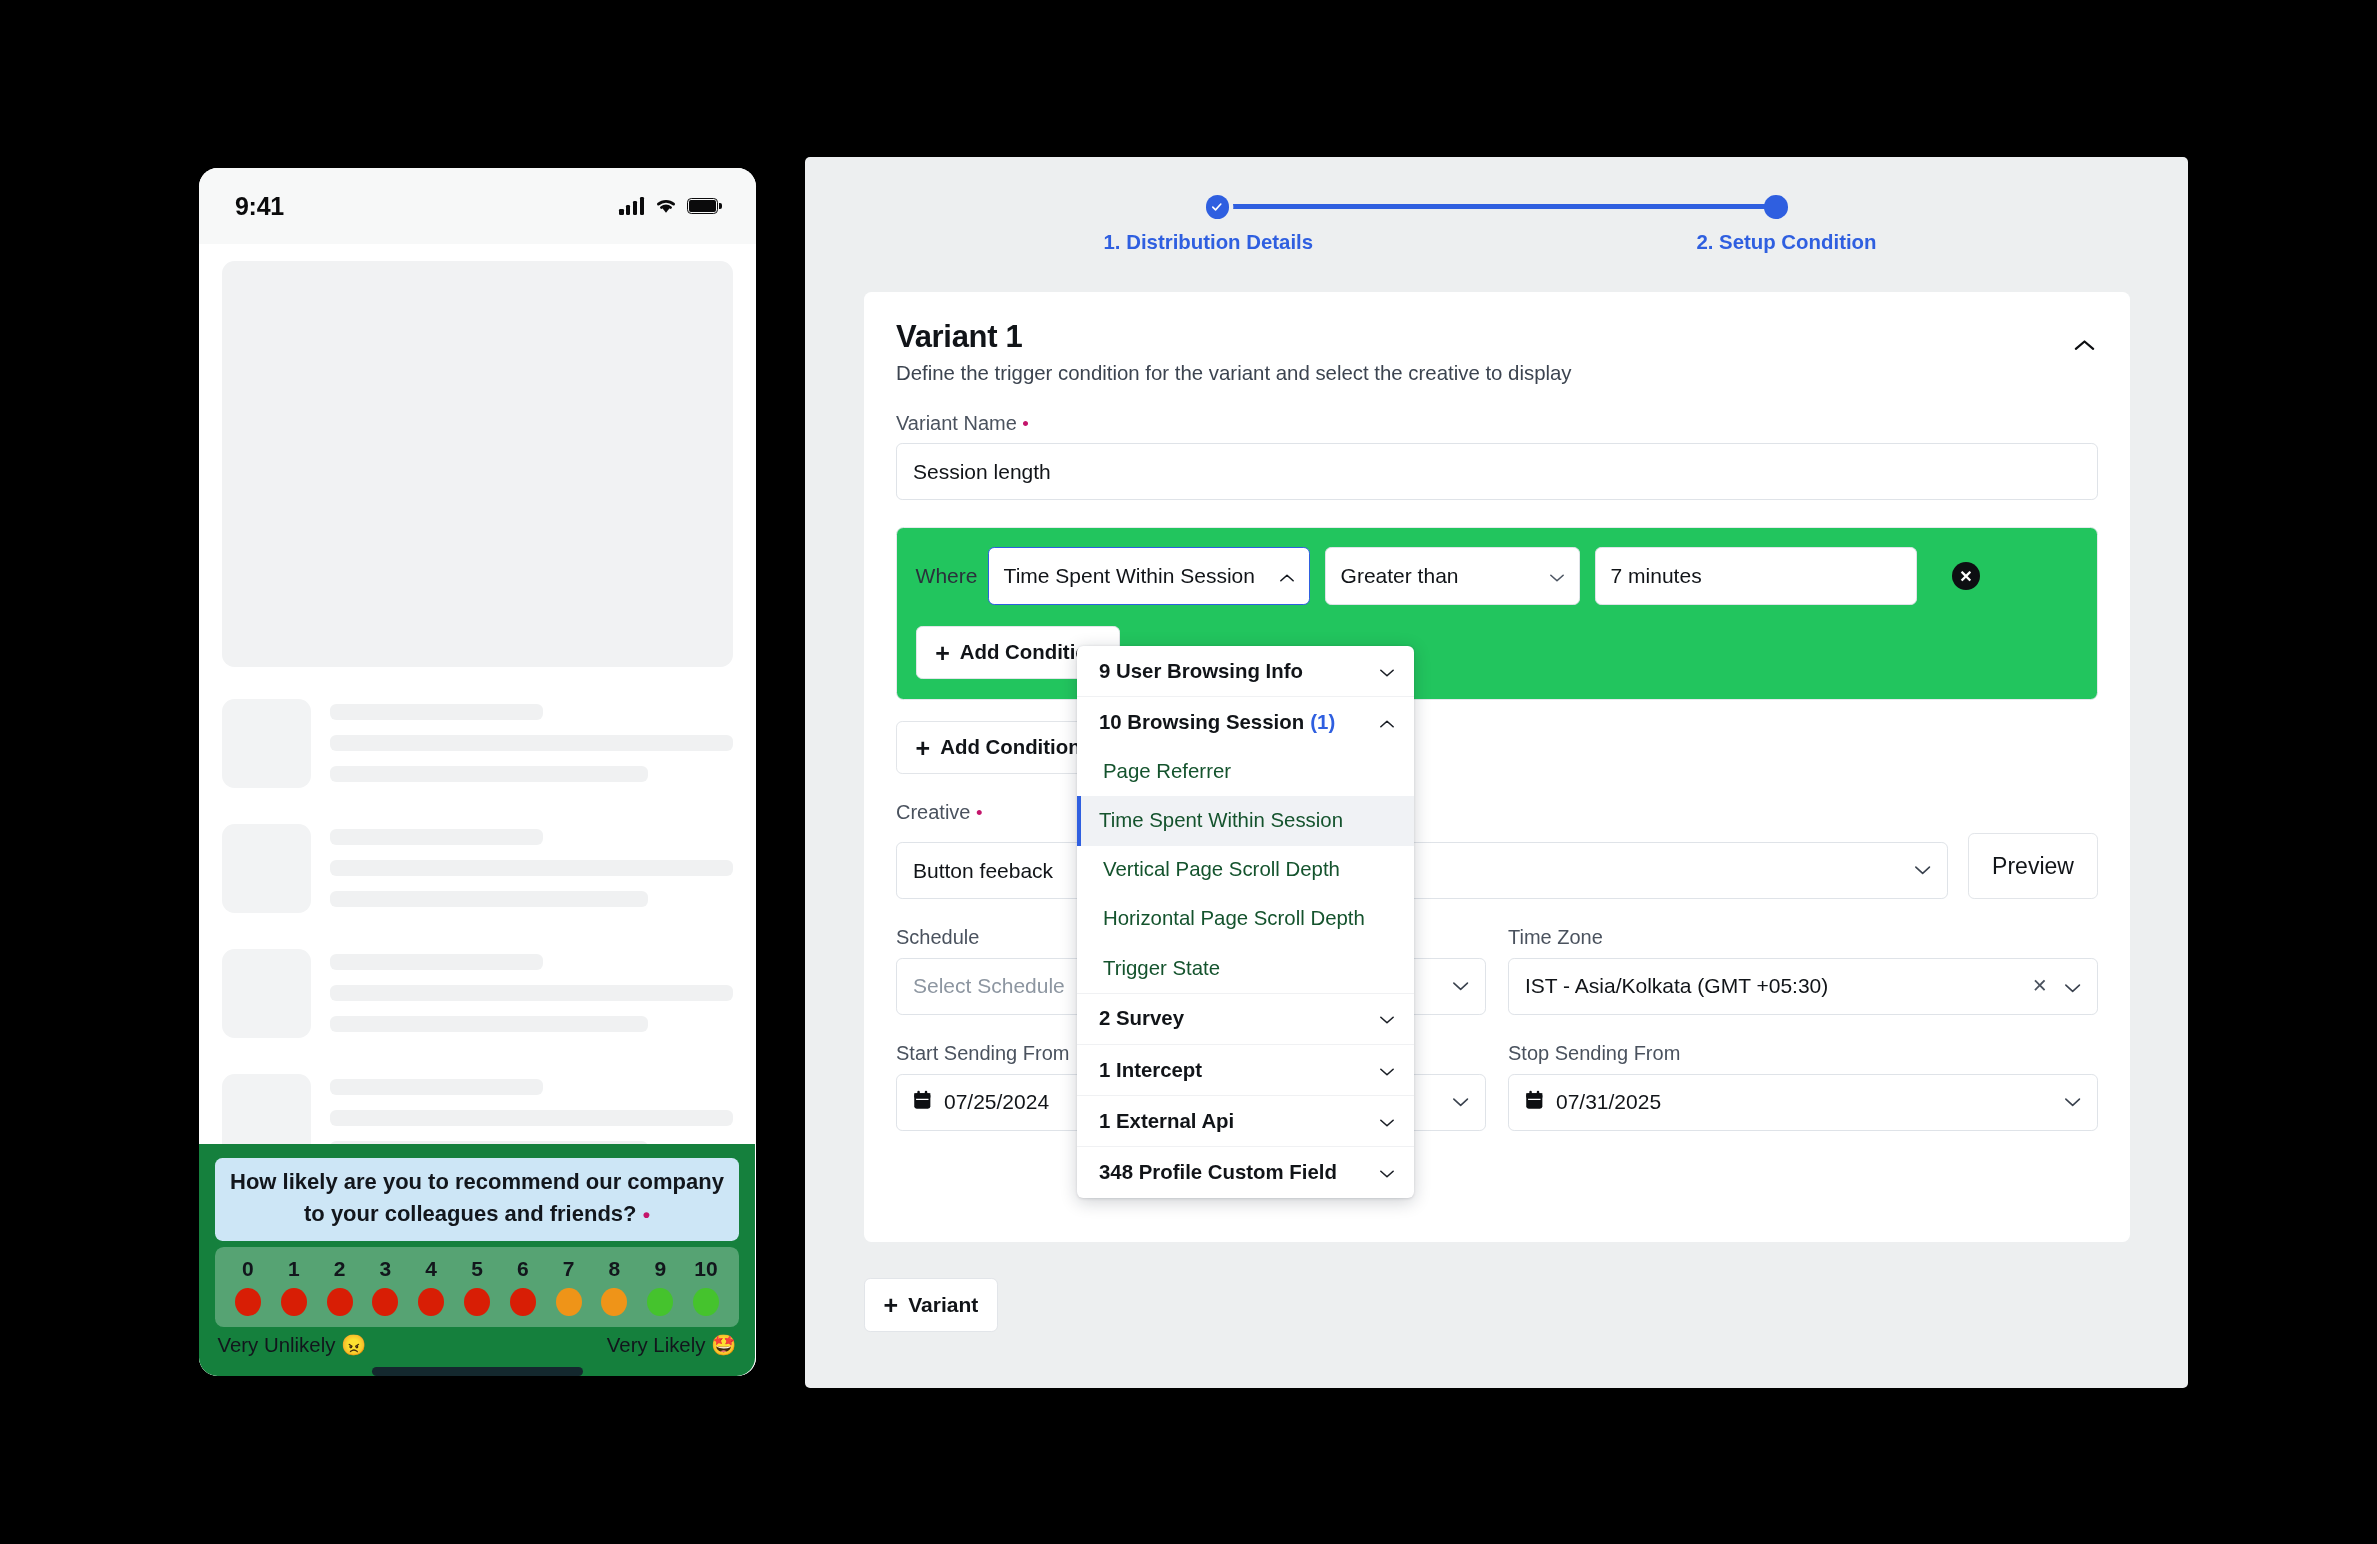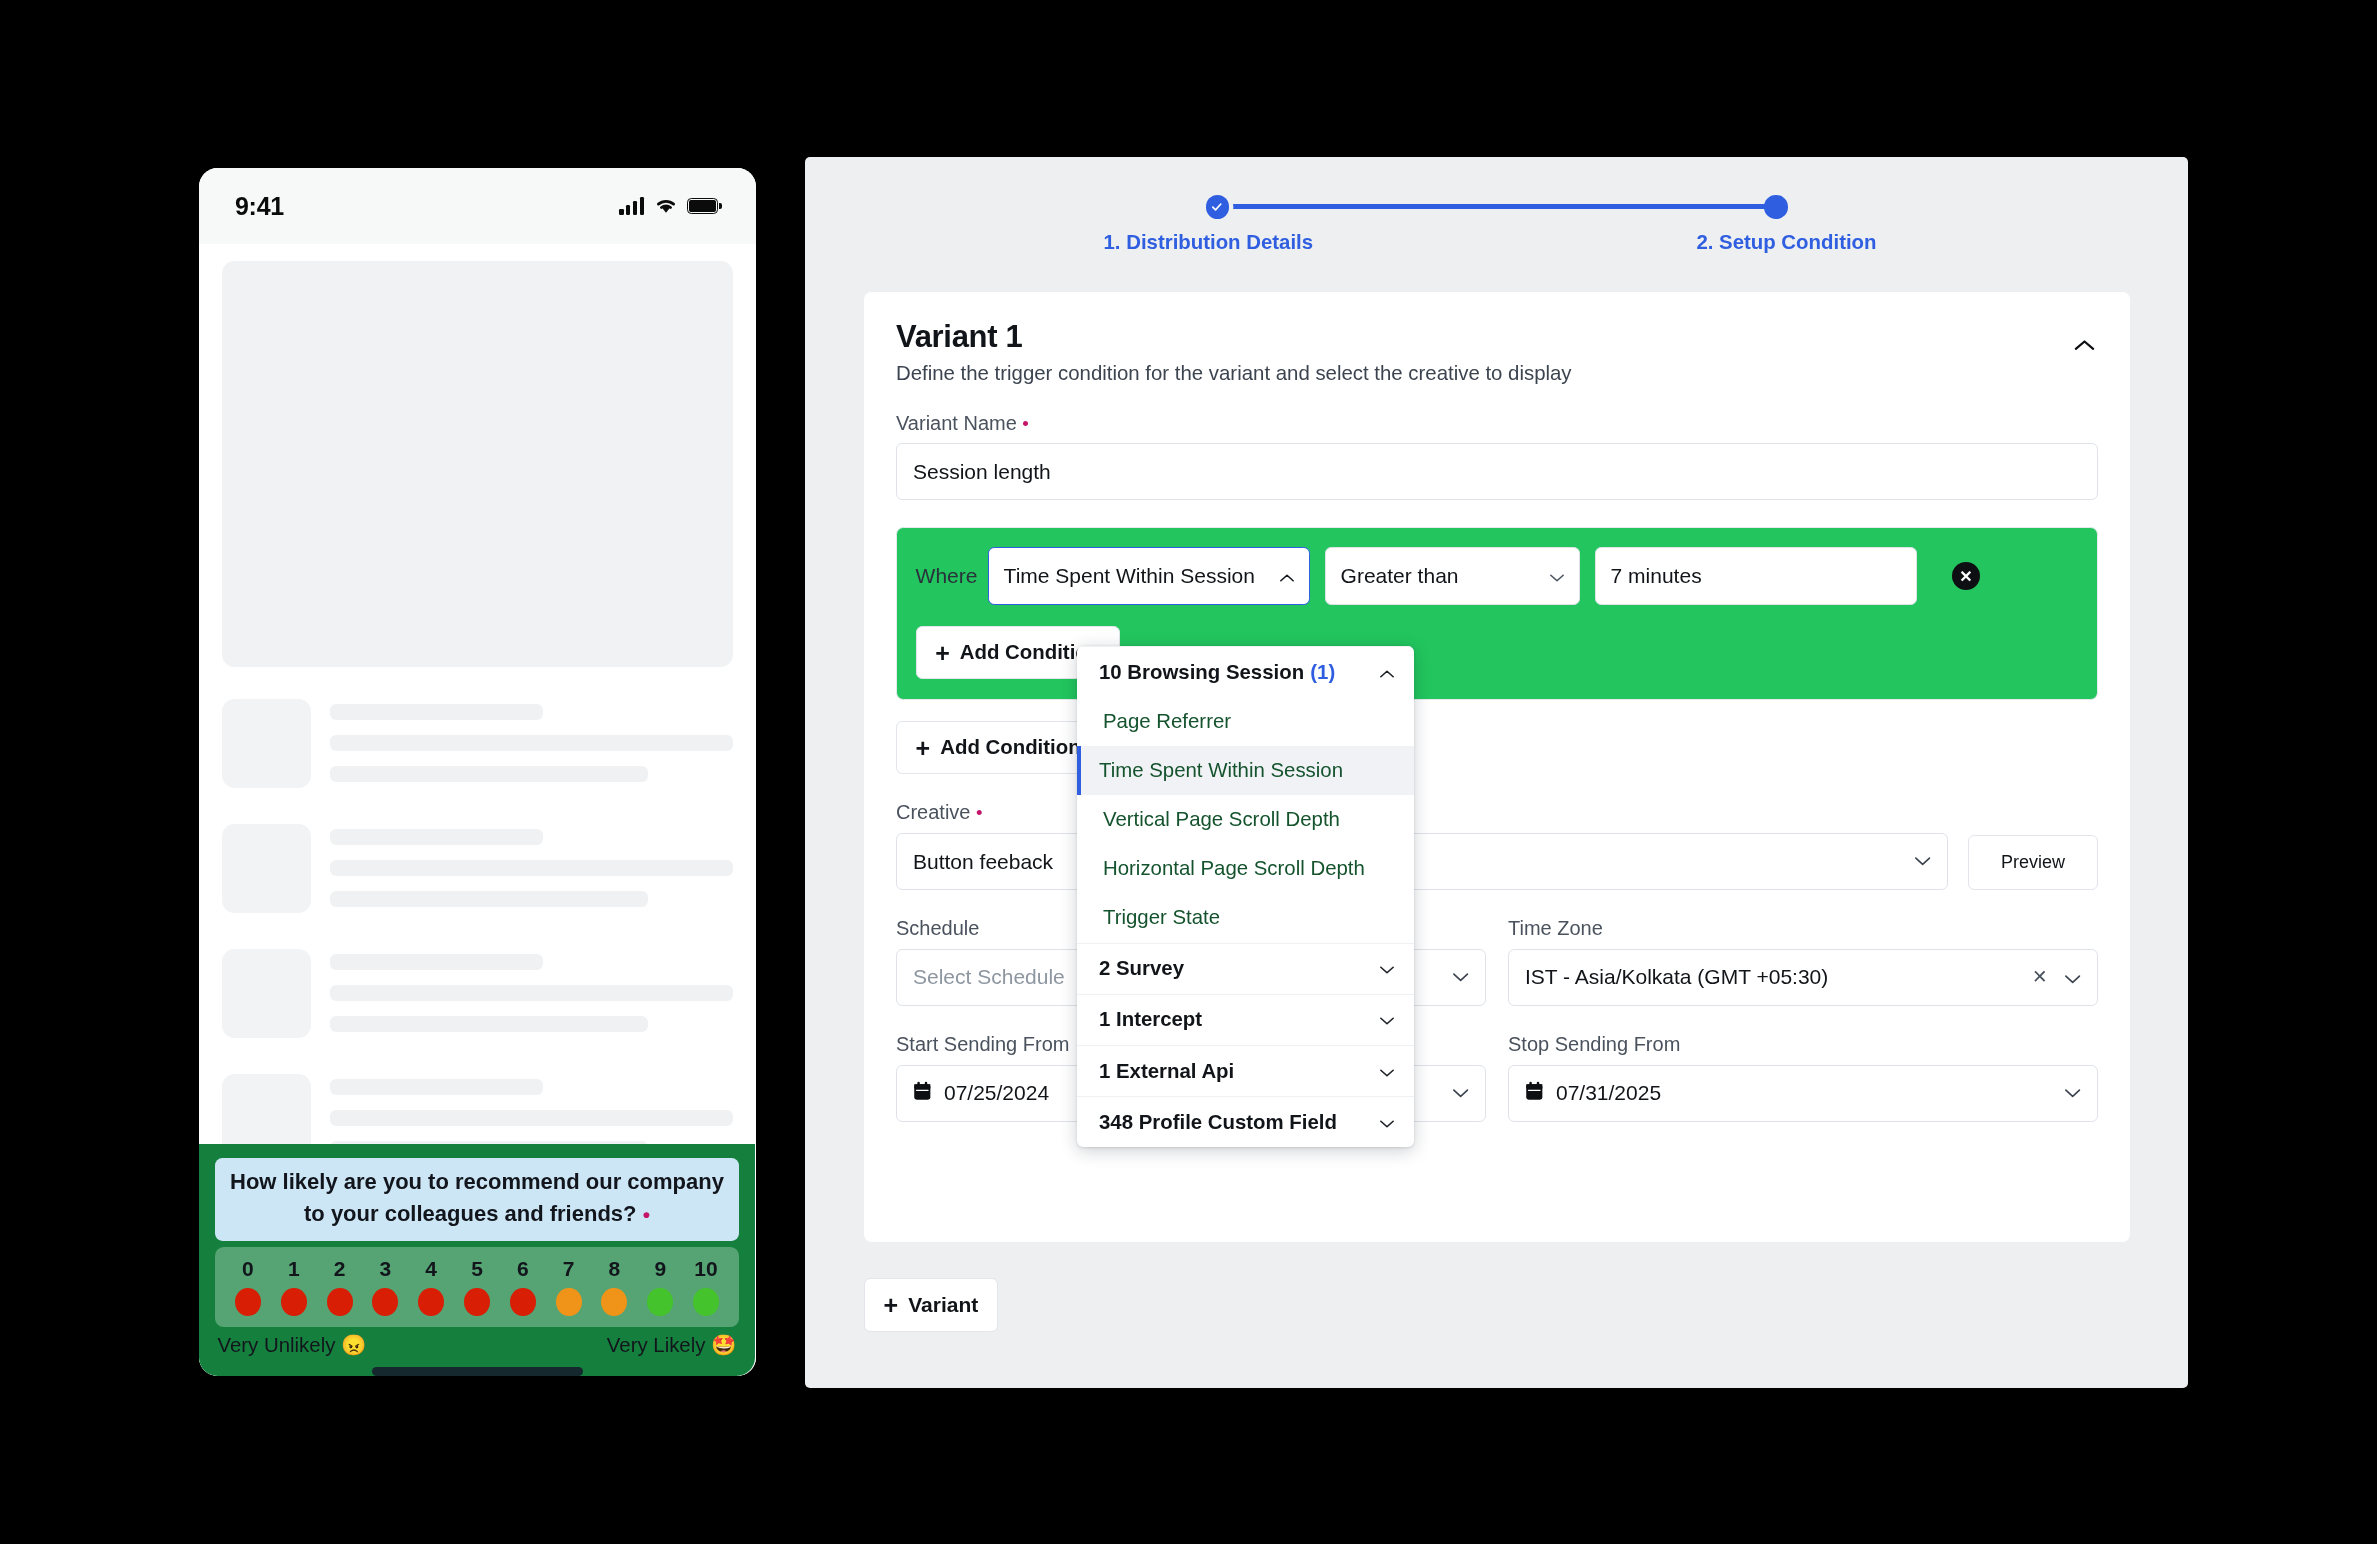--- a/index.html
+++ b/index.html
@@ -244,25 +244,25 @@
   .plus { font-size: 25px; font-weight: 700; line-height: 0.8; }
   .add-cond-wrap { margin-top: 21px; }
   .add-group-wrap { margin-top: 21px; }
 
   .two-col { display: flex; gap: 22px; margin-top: 0; }
   .col { flex: 1; }
 
   .creative-row { display: flex; align-items: flex-end; gap: 20px; margin-top: 0; }
   .creative-field { flex: 1; }
   .preview-btn {
-    height: 55px; min-width: 130px;
+    height: 66px; min-width: 130px;
     border: 1.2px solid #e2e5e9; border-radius: 6.2px;
     background: #fff;
     display: flex; align-items: center; justify-content: center;
-    font-size: 18px; color: #111418;
+    font-size: 23px; color: #111418;
     cursor: pointer;
   }
   .select-full {
     width: 100%; height: 57px;
     border: 1.2px solid #dfe3e8; border-radius: 6.2px;
     background: #fff;
     display: flex; align-items: center; justify-content: space-between;
     padding: 0 16px;
     font-size: 21px; color: #111418;
     cursor: pointer;
@@ -620,20 +620,26 @@
     </div>
   </div>
 
   <div class="add-variant">
     <span class="plus">+</span>
     <span>Variant</span>
   </div>
 </div>
 
 <div class="dropdown" id="attr-dropdown">
+    <div class="dd-group first">
+      <span>9 User Browsing Info</span>
+      <span><svg width="16" height="10" viewBox="0 0 26 16">
+          <path d="M3 3.5 L13 12.5 L23 3.5" stroke="#1b1f26" stroke-width="2.6" fill="none" stroke-linecap="round" stroke-linejoin="round"></path>
+        </svg></span>
+    </div>
     <div class="dd-group">
       <span>10 Browsing Session<span class="cnt">(1)</span></span>
       <span><svg width="16" height="10" viewBox="0 0 26 16">
           <path d="M3 12.5 L13 3.5 L23 12.5" stroke="#1b1f26" stroke-width="2.6" fill="none" stroke-linecap="round" stroke-linejoin="round"></path>
         </svg></span>
     </div>
     <div class="dd-item">Page Referrer</div>
     <div class="dd-item selected">Time Spent Within Session</div>
     <div class="dd-item">Vertical Page Scroll Depth</div>
     <div class="dd-item">Horizontal Page Scroll Depth</div>

